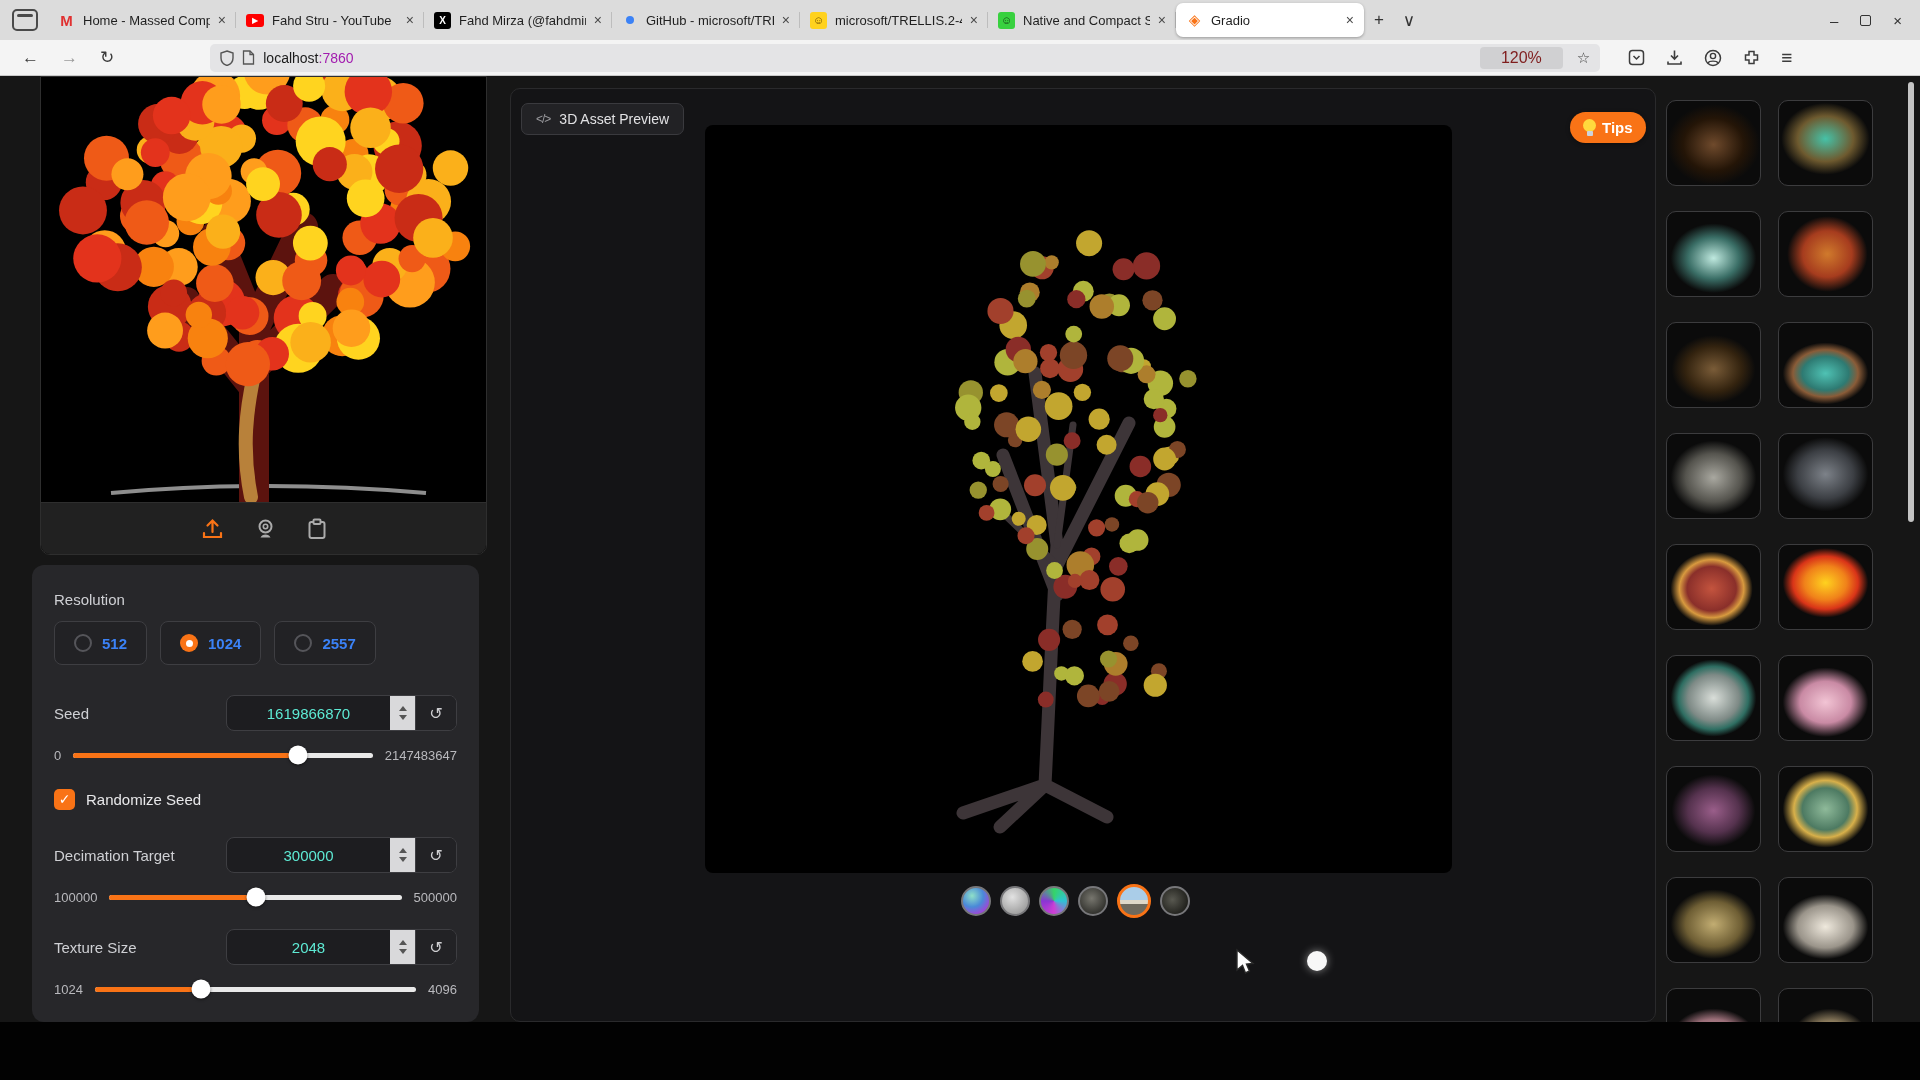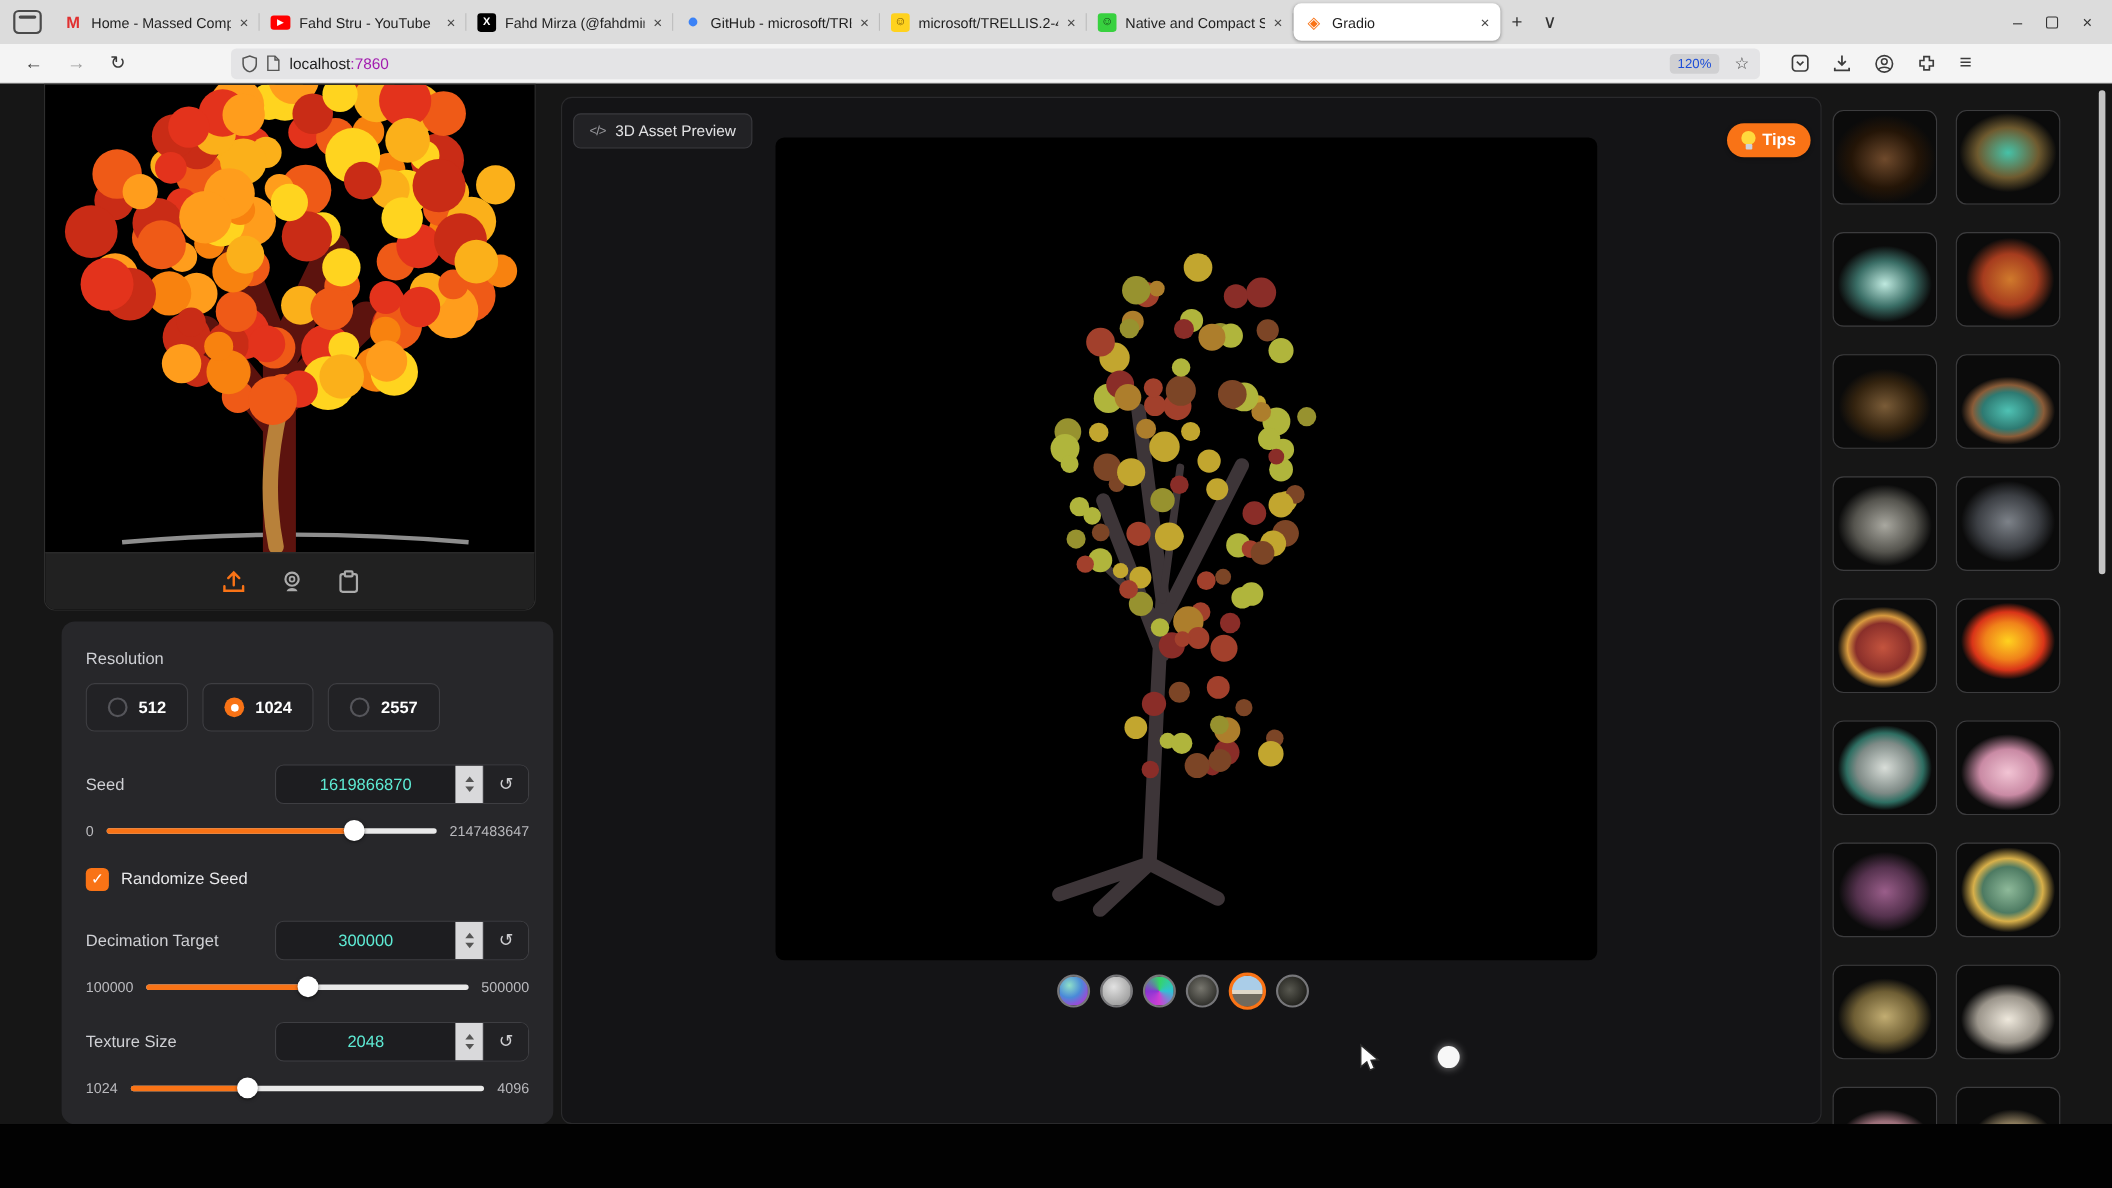--- a/index.html
+++ b/index.html
@@ -26,39 +26,39 @@
   .winctl{margin-left:auto;display:flex;align-items:center;gap:22px;padding-right:18px;color:#333}
   .winbtn{font-size:15px;display:flex;align-items:center;justify-content:center}
   .winbox{width:11px;height:11px;border:1.5px solid #333;border-radius:2px}
 
   .navbar{position:absolute;left:0;top:40px;width:1920px;height:36px;background:#f4f4f4;border-bottom:1px solid #c9c9c9;display:flex;align-items:center}
   .navbtn{color:#3a3a3a;font-size:17px;margin-left:22px}
   .navbtn.dim{color:#9a9a9a}
   .urlbar{margin-left:96px;width:1390px;height:28px;background:#e4e4e6;border-radius:5px;display:flex;align-items:center;padding:0 10px;gap:8px}
   .host{font-size:14px;color:#1b1b1b}
   .port{font-size:14px;color:#a21caf;margin-left:-8px}
-  .zoom-badge{margin-left:auto;background:#d0d0d2;border-radius:4px;padding:2px 7px;font-size:12px;color:#1d4ed8}
+  .zoom-badge{margin-left:auto;background:#d0d0d2;border-radius:4px;padding:2px 21px;font-size:16px;color:#7f1d1d}
   .star{font-size:15px;color:#444;margin-left:6px}
   .right-icons{display:flex;align-items:center;gap:21px;margin-left:28px;color:#3c3c3c}
   .menu-icon{font-size:19px;font-weight:bold}
 
   
   .page{position:absolute;left:0;top:76px;width:1920px;height:946px;background:#161616;overflow:hidden}
   .bottombar{position:absolute;left:0;top:1022px;width:1920px;height:58px;background:#020202}
 
   
   .image-card{position:absolute;left:40px;top:0;width:447px;height:479px;background:#000;border:1px solid #2e2e2e;border-radius:0 0 10px 10px;overflow:hidden}
   .image-card svg{display:block}
   .img-toolbar{position:absolute;left:0;bottom:0;width:100%;height:52px;background:#212121;border-top:1px solid #2e2e2e;display:flex;align-items:center;justify-content:center;gap:30px}
 
   
-  .settings{position:absolute;left:56px;top:489px;width:447px;height:457px;background:#27272a;border-radius:12px;padding:26px 22px 0 22px}
+  .settings{position:absolute;left:32px;top:489px;width:447px;height:457px;background:#27272a;border-radius:12px;padding:26px 22px 0 22px}
   .sec-label{font-size:15px;color:#cfd0d4}
   .radio-row{display:flex;gap:13px;margin:13px 0 30px 0}
-  .radio-box{height:44px;display:flex;align-items:center;gap:10px;padding:0 19px;background:#222225;border:1px solid #3e3e42;border-radius:8px;color:#ffffff;font-size:15px;font-weight:bold}
+  .radio-box{height:44px;display:flex;align-items:center;gap:10px;padding:0 19px;background:#222225;border:1px solid #3e3e42;border-radius:8px;color:#3b82f6;font-size:15px;font-weight:bold}
   .rdot{width:18px;height:18px;border-radius:50%;border:2px solid #55555a;flex:none}
   .radio-box.sel .rdot{border:none;background:#f97316;position:relative}
   .radio-box.sel .rdot::after{content:"";position:absolute;left:5.5px;top:5.5px;width:7px;height:7px;border-radius:50%;background:#fff}
 
   .ctl-row{display:flex;align-items:center;justify-content:space-between;height:36px;margin-bottom:14px}
   .numgroup{display:flex;align-items:stretch;width:231px;height:36px;border:1px solid #3e3e42;border-radius:8px;overflow:hidden;background:#1d1d20}
   .numval{flex:1;display:flex;align-items:center;justify-content:center;color:#5eead4;font-size:15px}
   .spin{width:25px;background:#d9d9db;display:flex;flex-direction:column;align-items:center;justify-content:center;gap:4px}
   .spin i{width:0;height:0;border-left:4px solid transparent;border-right:4px solid transparent}
   .spin .up{border-bottom:5px solid #555}

